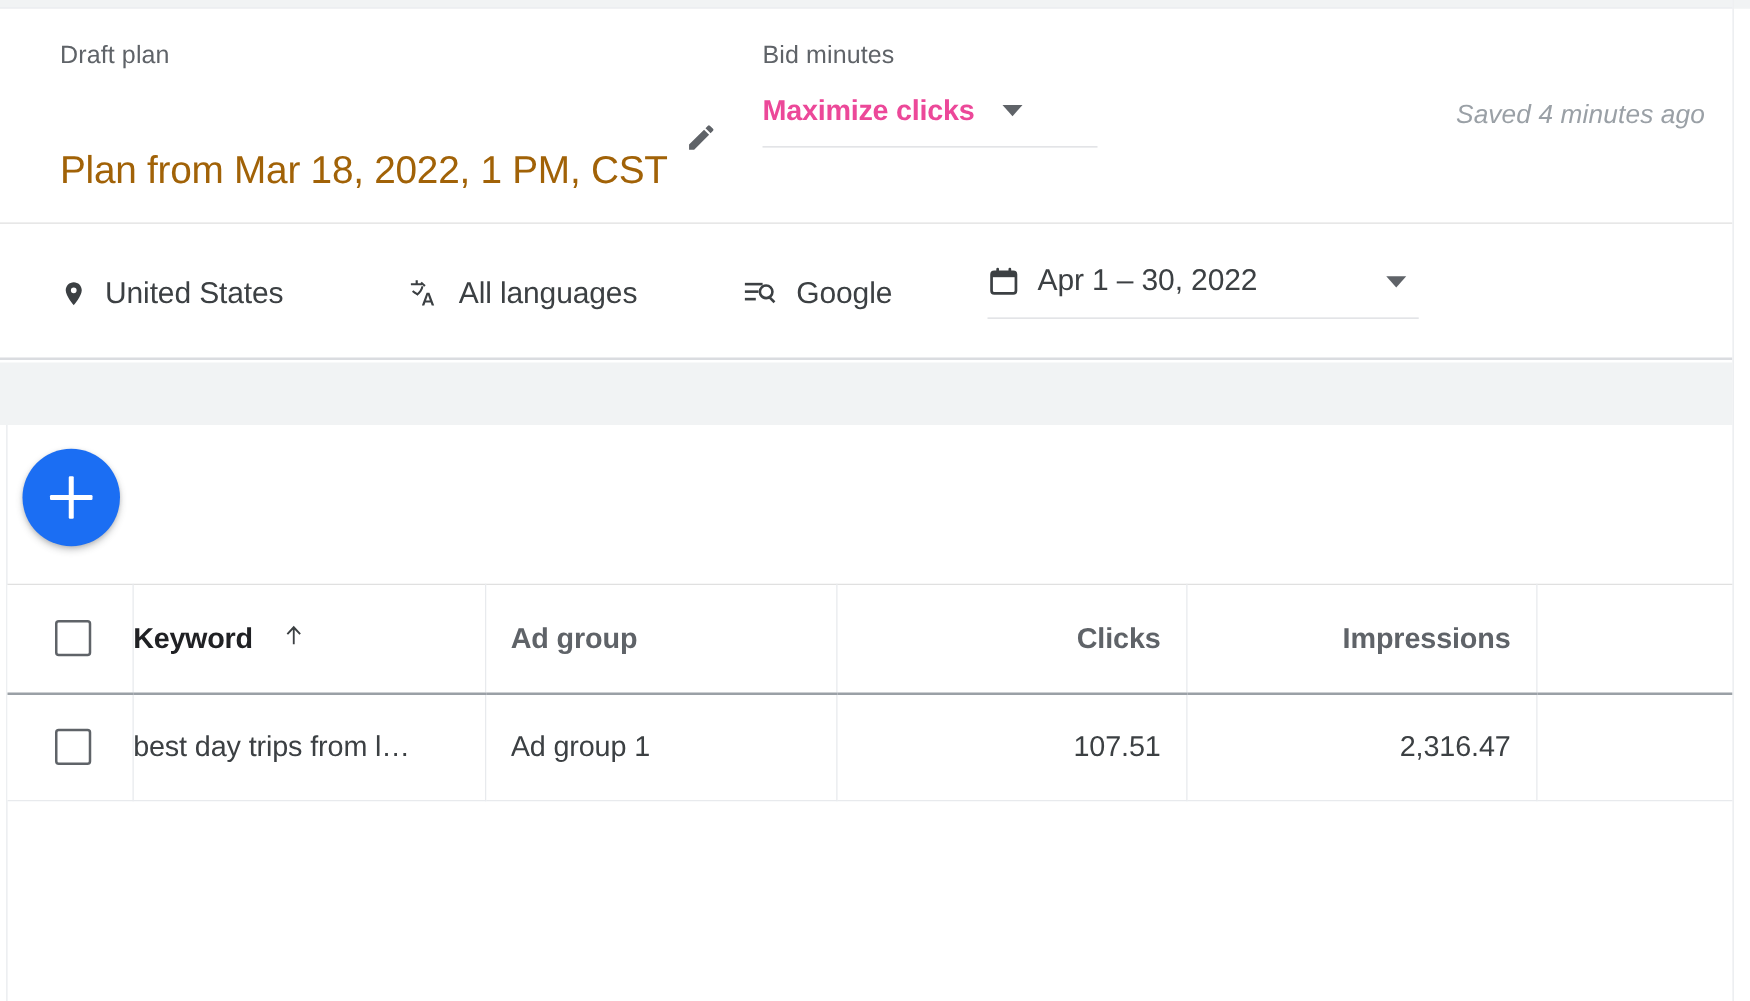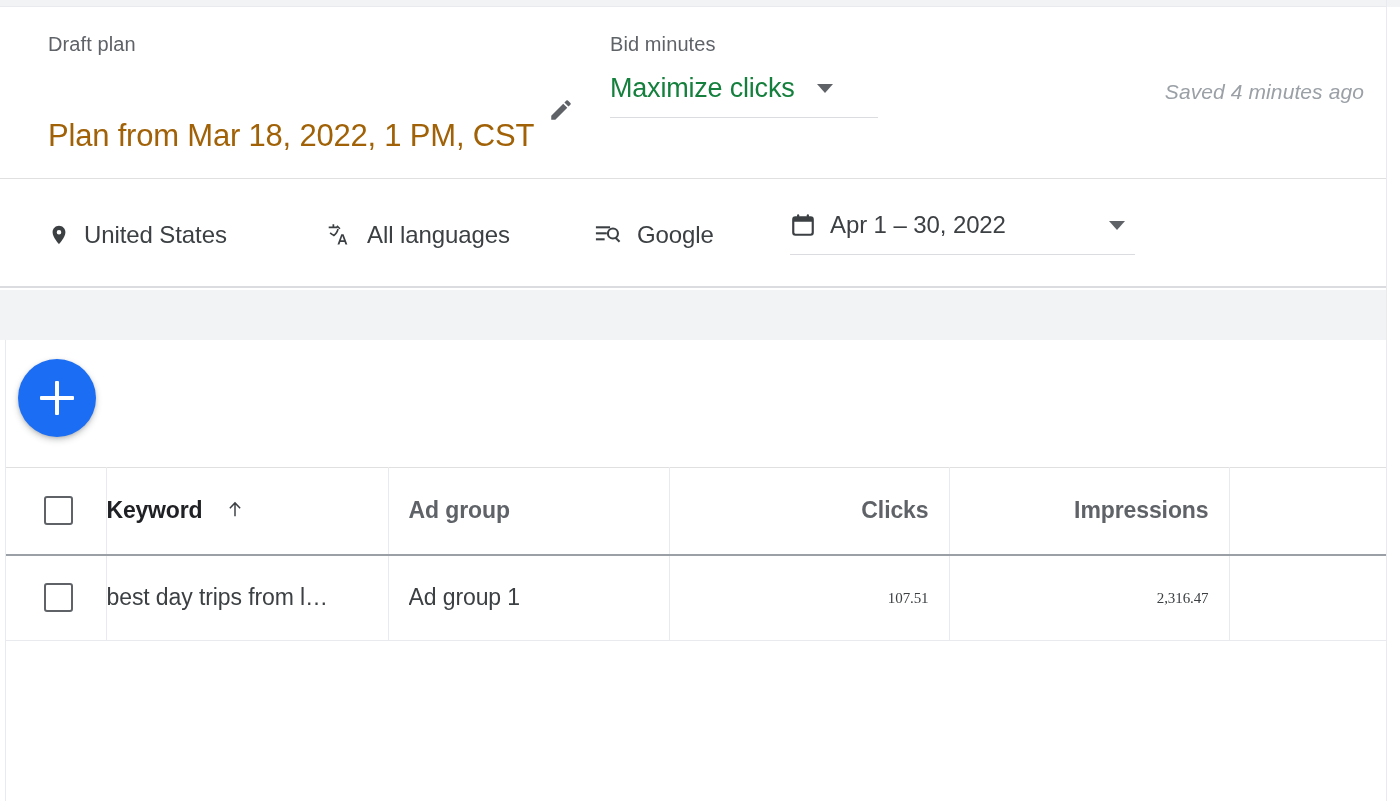--- a/index.html
+++ b/index.html
@@ -72,25 +72,26 @@
     display: flex;
     align-items: center;
     gap: 22px;
     margin-top: 14px;
     width: 268px;
     padding-bottom: 12px;
     border-bottom: 1px solid #dadce0;
   }
 
   .bid-value {
-    font-size: 27px;
-    color: #15803d;
+    font-size: 23px;
+    color: #ec4899;
     line-height: 34px;
     white-space: nowrap;
     letter-spacing: -.2px;
+    font-weight: bold;
   }
 
   .caret {
     width: 0; height: 0;
     border-left: 8px solid transparent;
     border-right: 8px solid transparent;
     border-top: 9px solid #5f6368;
     flex: none;
   }
 
@@ -275,26 +276,25 @@
     font-size: 23px;
     color: #3c4043;
     letter-spacing: -.1px;
     white-space: nowrap;
     overflow: hidden;
     text-overflow: ellipsis;
     display: block;
   }
 
   .cell-num {
-    font-size: 15px;
+    font-size: 23px;
     color: #3c4043;
     letter-spacing: -.1px;
     white-space: nowrap;
     text-align: right;
-    font-family: Liberation Serif, serif;
   }
 
   .checkbox {
     width: 29px;
     height: 29px;
     border: 2px solid #5f6368;
     border-radius: 3px;
     background: #ffffff;
     cursor: pointer;
     display: block;

